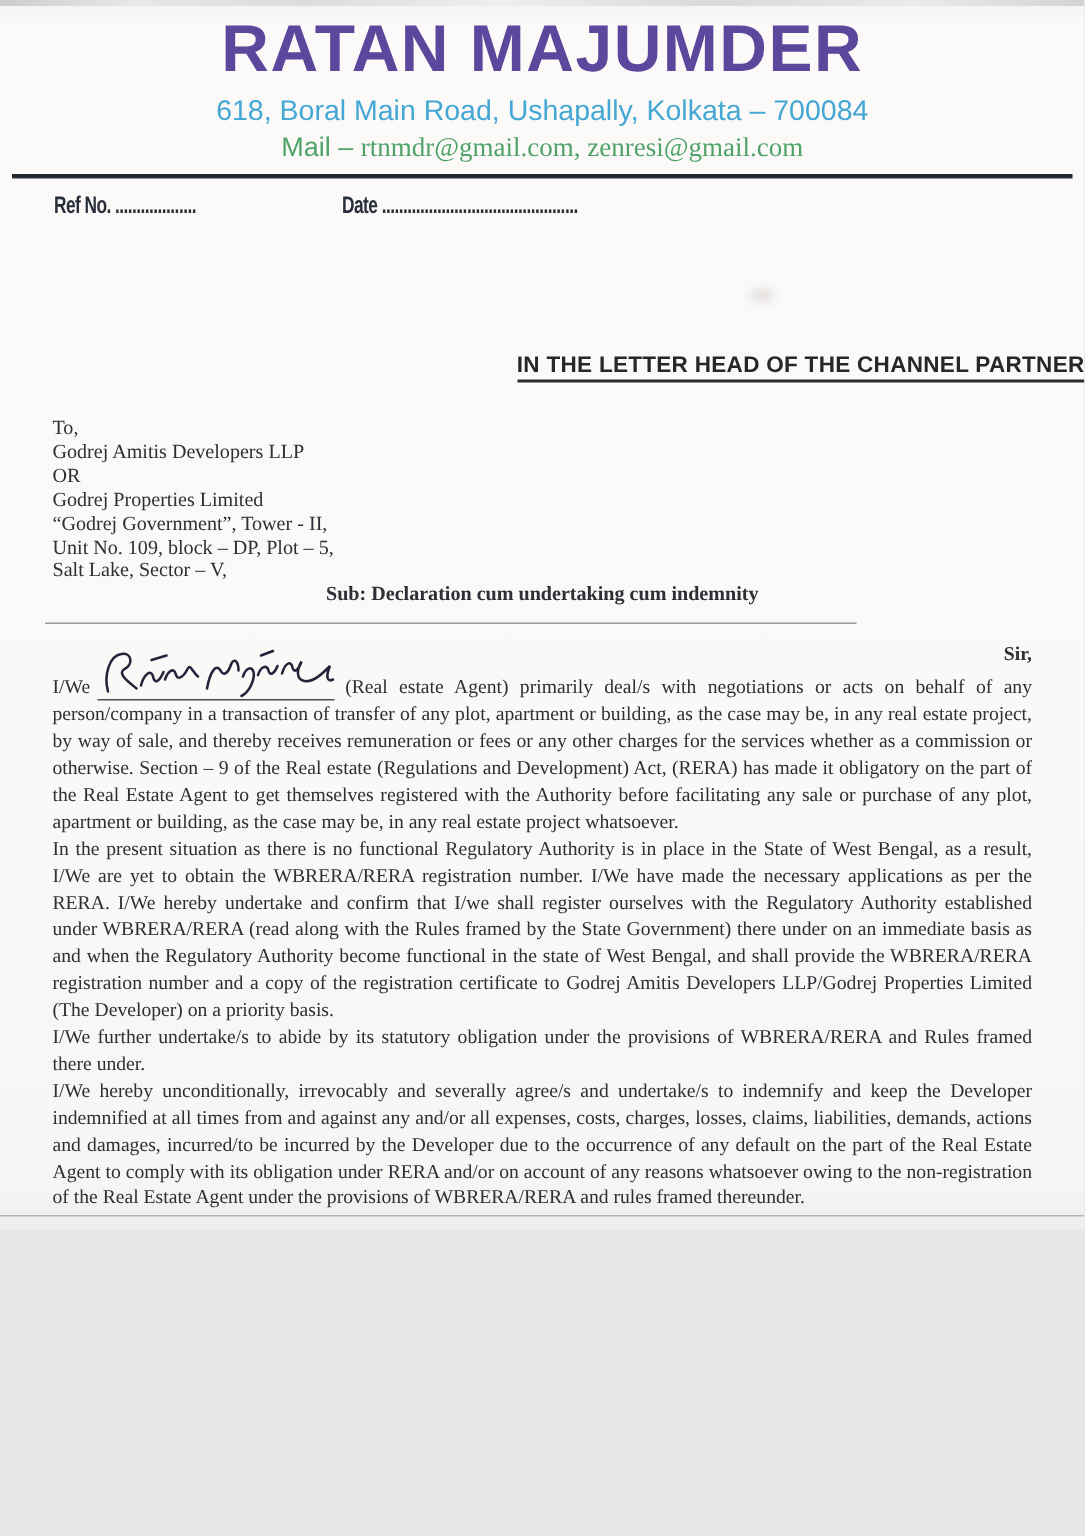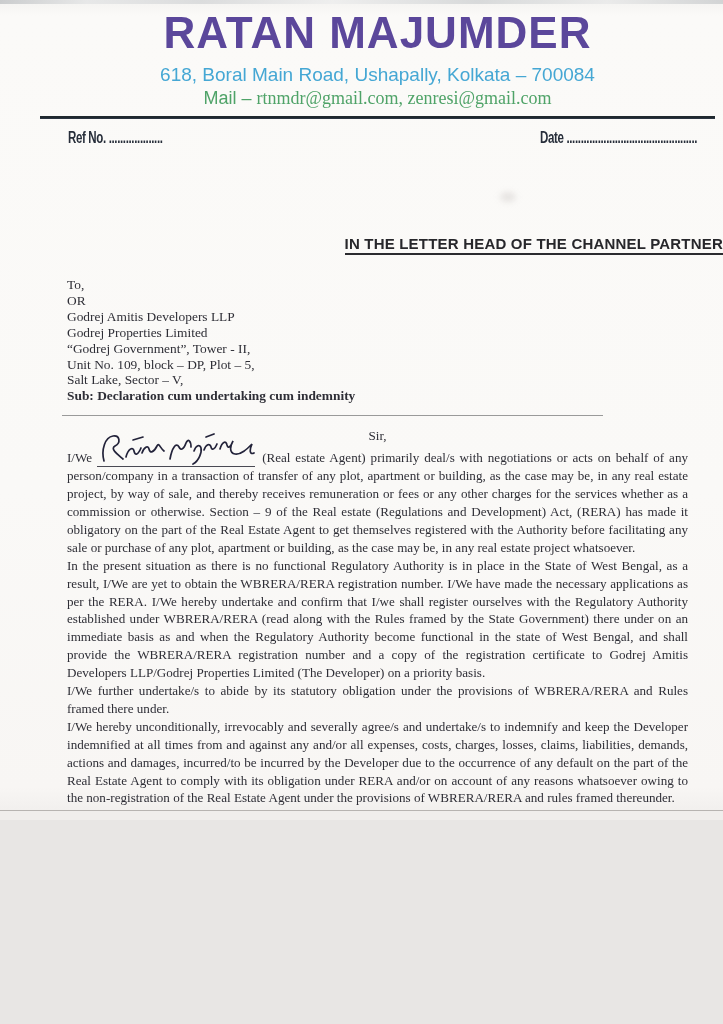--- a/index.html
+++ b/index.html
@@ -5,21 +5,20 @@
   * { margin:0; padding:0; box-sizing:border-box; }
   html,body { background:#e8e6e4; }
   .page {
     position:relative;
     width:723px; height:820px;
     margin:0 auto;
     background:linear-gradient(180deg,#f4f3f1 0%,#fbfaf8 2%,#faf9f7 60%,#f8f6f4 96%,#efedeb 100%);
     font-family:"Liberation Serif", serif;
     color:#33333b;
     overflow:hidden;
-    padding-left:32px;
   }
   .top-edge {
     position:absolute; top:0; left:0; right:0; height:4px;
     background:linear-gradient(90deg,#a8acb0 0%,#dcdee0 12%,#c6c9cc 28%,#e9eaeb 46%,#c0c4c7 66%,#e2e3e4 84%,#b6babd 100%);
     opacity:.55;
   }
   .bottom-edge {
     position:absolute; left:0; right:0; bottom:0; height:10px;
     border-top:1px solid #b7b4b1; background:#f0eeec;
   }
@@ -39,47 +38,47 @@
     font-size:18px; line-height:21px; color:#4fa368; margin-top:2px;
   }
   .lh-mail .mail-prefix { font-family:"Liberation Sans", sans-serif; }
   .lh-mail .mail-emails { font-family:"Liberation Serif", serif; }
   .lh-rule {
     margin:7px 8px 0 8px; height:3px;
     border-top:2px solid #20282e; border-bottom:1px solid #2a3340;
   }
   
   .ref-row {
-    display:flex; justify-content:space-between;
+    display:flex; 
     margin:10px 26px 0 36px;
     font-family:"Liberation Sans", sans-serif;
     font-size:16px; color:#272e3a; font-weight:700;
   }
   .ref-row .condensed { display:inline-block; letter-spacing:-0.5px; }
   .ref-left  { transform:scaleX(.72); transform-origin:left center; }
   .ref-right { transform:scaleX(.72); transform-origin:right center; }
   
   .doc-heading { margin-top:88px; text-align:right; }
   .doc-heading span {
     font-family:"Liberation Sans", sans-serif;
     font-weight:700; font-size:15px; letter-spacing:.2px; color:#27272b;
     border-bottom:2px solid #2b2b2f; padding-bottom:1px;
   }
   
   .recipient { margin:24px 35px 0 35px; font-size:13.4px; line-height:15.9px; color:#2e2e36; }
-  .recipient .subject { font-weight:700; }
+  .recipient .subject { font-weight:700;text-align:center; }
   .sep-line { margin:11px 0 0 30px; width:541px; border-top:1px solid #9a9a9a; }
   
   .body-text {
     margin:11px 35px 0 35px;
     font-size:13.1px; line-height:17.9px;
     text-align:justify; color:#2e2e36;
   }
   .body-text p { margin:0; }
-  .salutation { text-align:center; }
+  .salutation { text-align:right;font-weight:bold; }
   .inline-sig {
     display:inline-block; position:relative;
     width:158px; height:22px; vertical-align:-5px;
     border-bottom:1.4px solid #4a4a54; margin:0 7px 0 5px;
   }
   .inline-sig svg { position:absolute; left:0; bottom:-2px; }
   
   .closing { margin:22px 35px 0 35px; font-size:19px; }
   .valediction { margin:24px 35px 0 35px; font-size:13px; }
   
@@ -125,22 +124,22 @@
   </div>
 
   <div class="smudge" style="left:500px; top:192px;"></div>
 
   <div class="doc-heading">
     <span>IN THE LETTER HEAD OF THE CHANNEL PARTNER</span>
   </div>
 
   <div class="recipient">
     <div>To,</div>
+    <div>Godrej Amitis Developers LLP</div>
     <div>OR</div>
-    <div>Godrej Amitis Developers LLP</div>
     <div>Godrej Properties Limited</div>
     <div>“Godrej Government”, Tower - II,</div>
     <div>Unit No. 109, block – DP, Plot – 5,</div>
     <div>Salt Lake, Sector – V,</div>
     <div class="subject">Sub: Declaration cum undertaking cum indemnity</div>
   </div>
 
   <div class="sep-line"></div>
 
   <div class="body-text">

